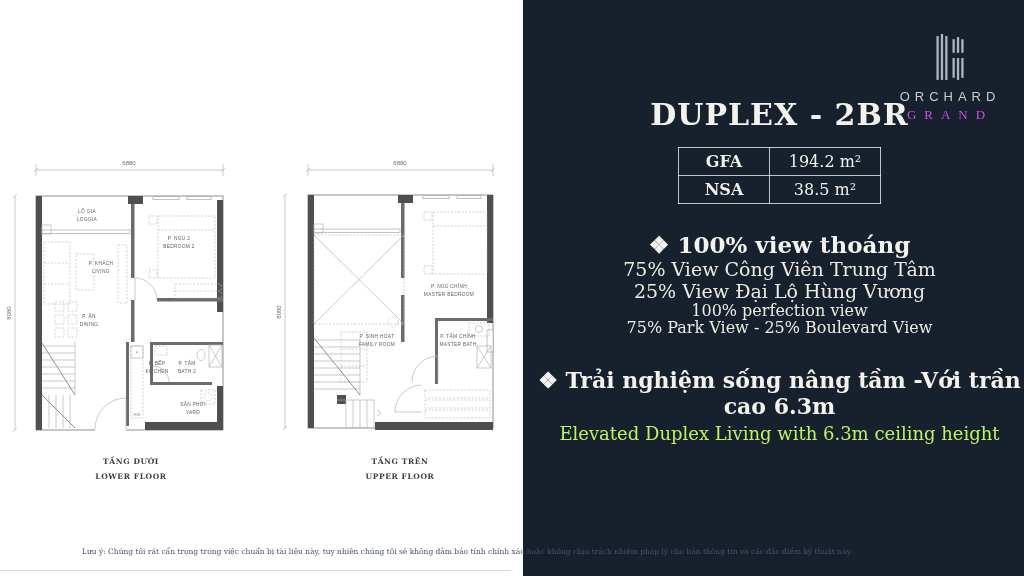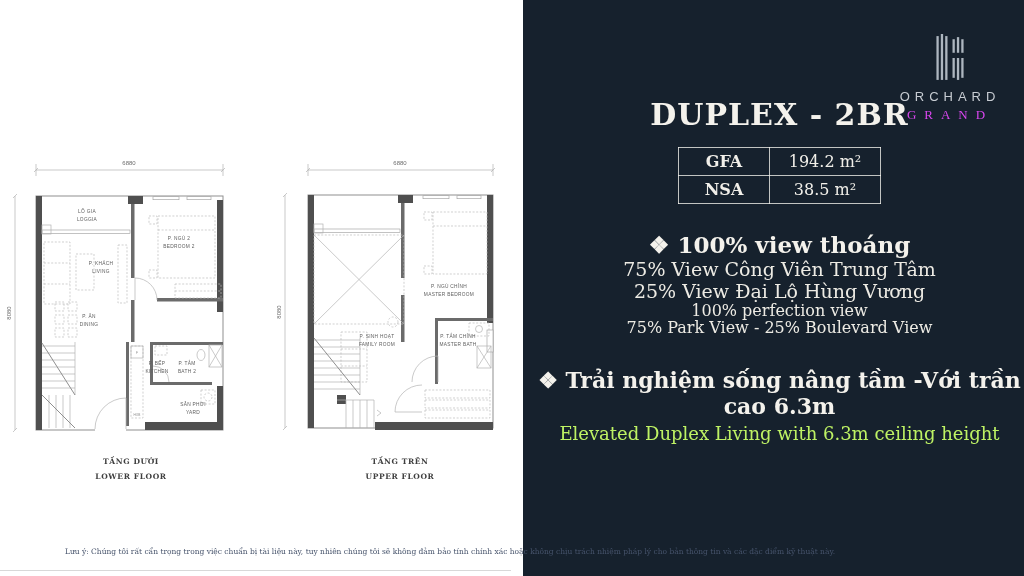--- a/index.html
+++ b/index.html
@@ -33,21 +33,21 @@
   .thin{stroke:#8F8F8F;stroke-width:1;fill:none;}
   .lite{stroke:#B3B3B3;stroke-width:.7;fill:none;}
   .dash{stroke:#BCBCBC;stroke-width:.7;fill:none;stroke-dasharray:2 1.6;}
   .win{fill:#FFFFFF;stroke:#9A9A9A;stroke-width:.6;}
   .rlabel{font-family:"Liberation Sans",sans-serif;font-size:4.8px;fill:#5E5E5E;text-anchor:middle;letter-spacing:.3px;}
   .tinylabel{font-family:"Liberation Sans",sans-serif;font-size:3.2px;fill:#8a8a8a;text-anchor:middle;}
   .dimtext{font-family:"Liberation Sans",sans-serif;font-size:6px;fill:#6E6E6E;text-anchor:middle;}
   .caption-vi{font-family:"DejaVu Serif",serif;font-size:7.5px;font-weight:700;fill:#3F3F3F;text-anchor:middle;letter-spacing:.6px;}
   .caption-en{font-family:"DejaVu Serif",serif;font-size:7.5px;font-weight:700;fill:#3F3F3F;text-anchor:middle;letter-spacing:.6px;}
   
-  .disclaimer{position:absolute;left:30px;top:547px;width:840px;text-align:center;
+  .disclaimer{position:absolute;left:47px;top:547px;width:840px;text-align:center;
               font-size:7.5px;line-height:9px;color:#46536B;}
   .bottom-hairline{position:absolute;left:0;top:570px;width:511px;height:1px;background:#D8D8D8;}
 </style>
 </head>
 <body>
 
 <div class="stage">
 
   <svg class="plan-svg plan-lower" width="250" height="345" viewBox="0 0 250 345">
 

